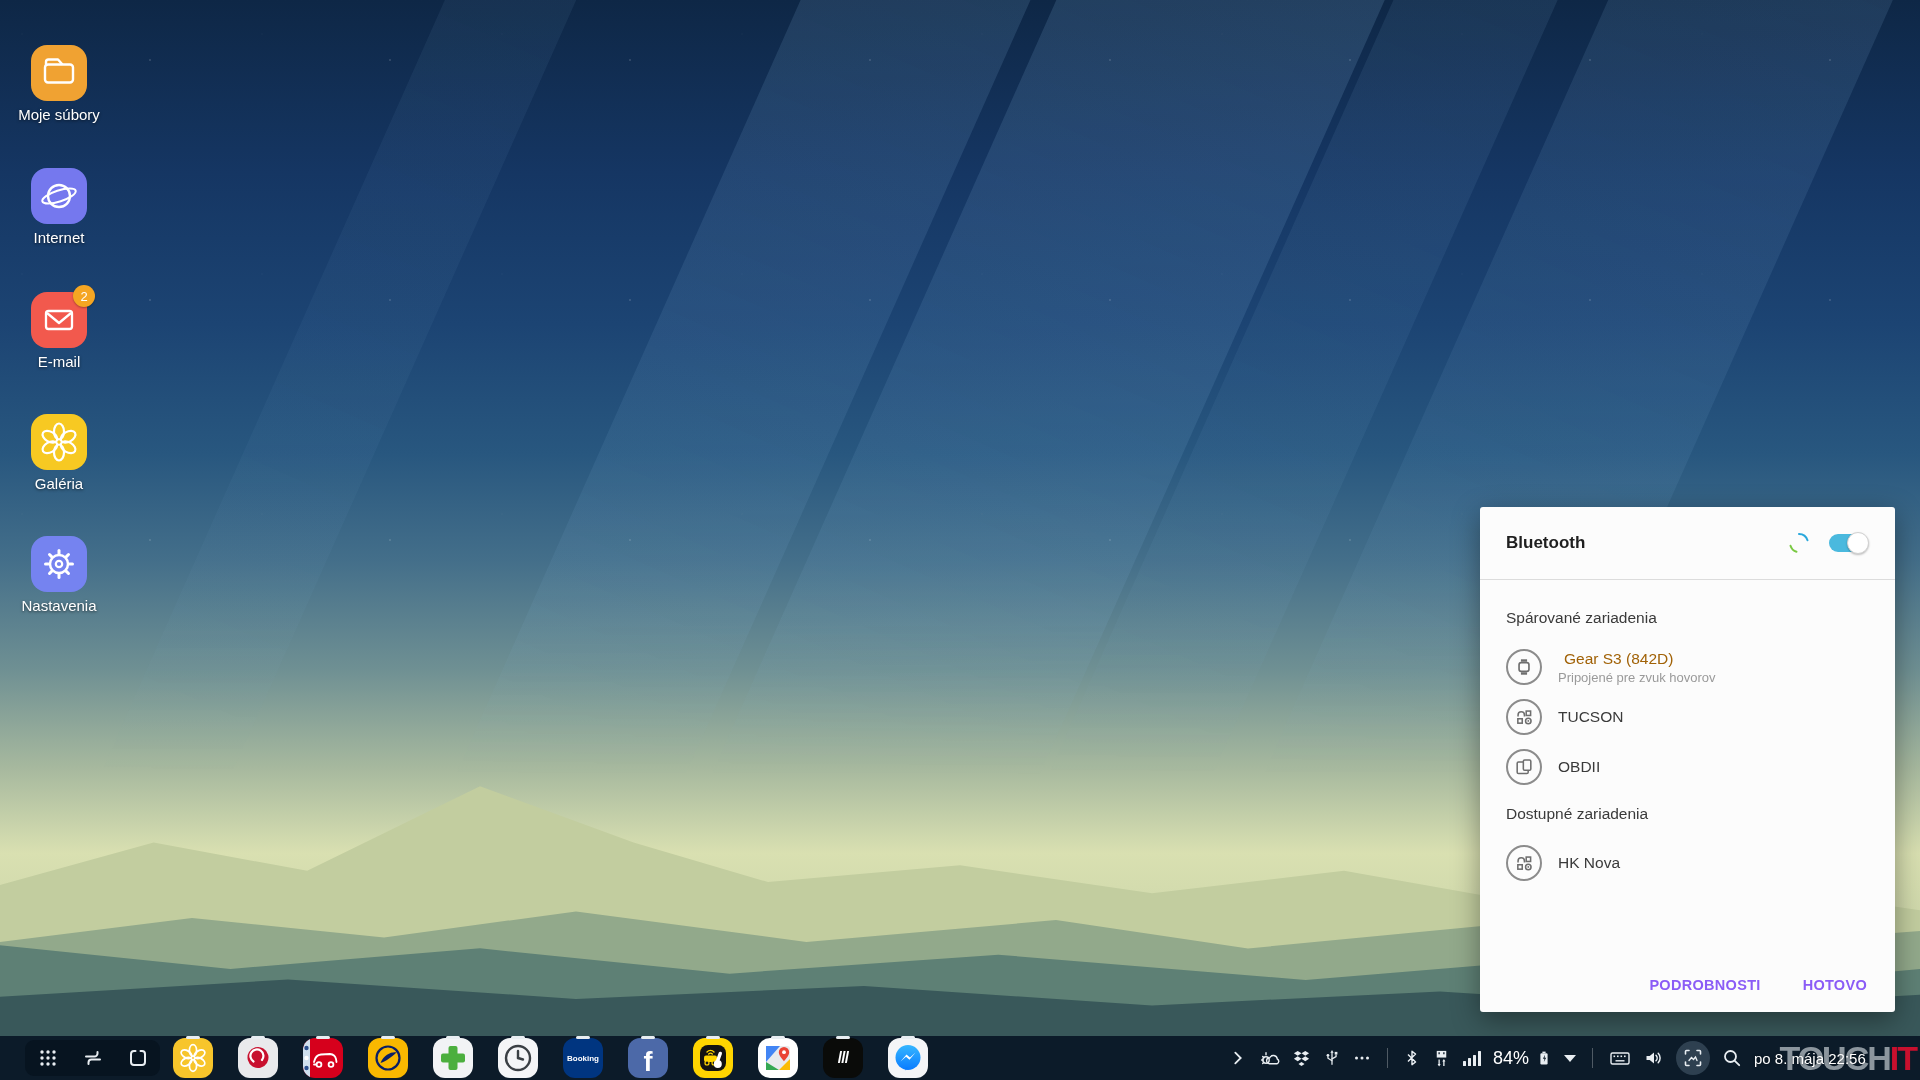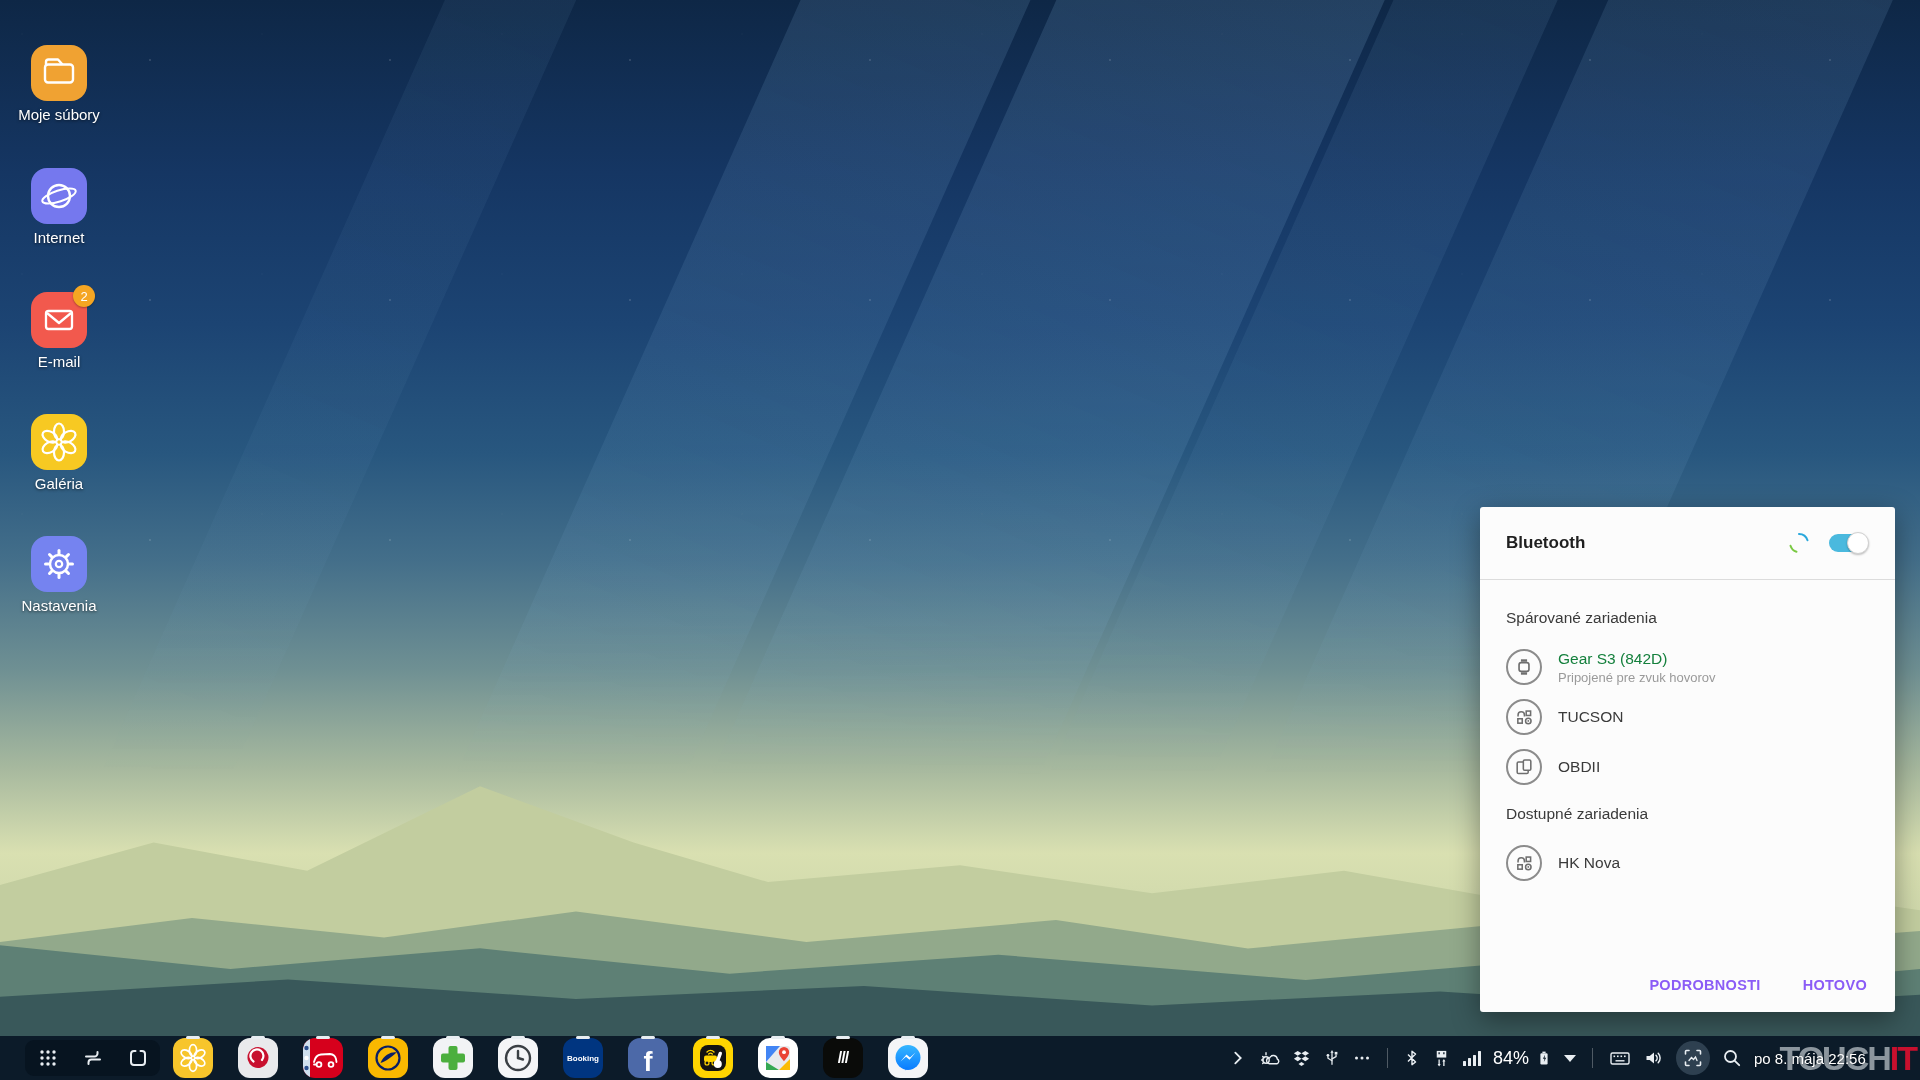--- a/index.html
+++ b/index.html
@@ -54,21 +54,21 @@
   .toggle { position:relative; width:38px; height:18px; border-radius:9px; background:#4ab9de; cursor:pointer; }
   .toggle .knob { position:absolute; right:-2px; top:-2px; width:22px; height:22px; border-radius:50%;
     background:#fff; border:1px solid #d2d2d2; box-shadow:0 1px 2px rgba(0,0,0,.25); }
   .panel-div { height:1px; background:#dcdcdc; }
   .panel-bd { padding:0 26px; }
   .sec-hd { margin-top:29px; font-size:15.5px; color:#3a3a3a; }
   .dev-row { display:flex; align-items:center; height:50px; cursor:pointer; }
   .dev-row.first { margin-top:15px; }
   .dev-ic { width:36px; height:36px; border-radius:50%; border:2px solid #8c8c8c; display:flex; align-items:center; justify-content:center; margin-right:16px; flex:none; }
   .dev-name { font-size:15.5px; color:#3a3a3a; line-height:1.25; }
-  .dev-name.link { color:#15803d; }
+  .dev-name.link { color:#a16207;margin-left:6px; }
   .dev-sub { font-size:13px; color:#9a9a9a; margin-top:2px; }
   .panel-btns { position:absolute; right:28px; bottom:19px; display:flex; gap:42px; }
   .pbtn { font-size:14.5px; font-weight:bold; color:#8b5cf6; letter-spacing:.3px; cursor:pointer; background:none; border:none; font-family:inherit; }
   
   .taskbar { position:absolute; left:0; bottom:0; width:1920px; height:44px; background:#0c1b29; }
   .tgroup { position:absolute; left:25px; top:4px; width:135px; height:36px; background:#071420; border-radius:9px;
     display:flex; align-items:center; justify-content:space-around; }
   .tgbtn { width:34px; height:30px; display:flex; align-items:center; justify-content:center; cursor:pointer; }
   .apps { position:absolute; left:173px; top:2px; display:flex; gap:25px; }
   .app { position:relative; width:40px; height:40px; border-radius:12px; display:flex; align-items:center; justify-content:center; cursor:pointer; overflow:visible; }

